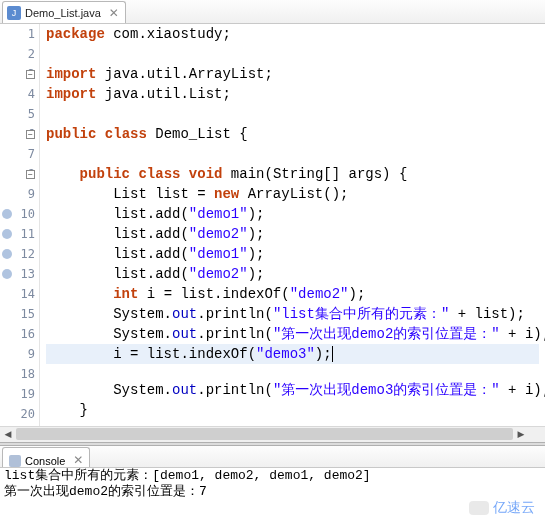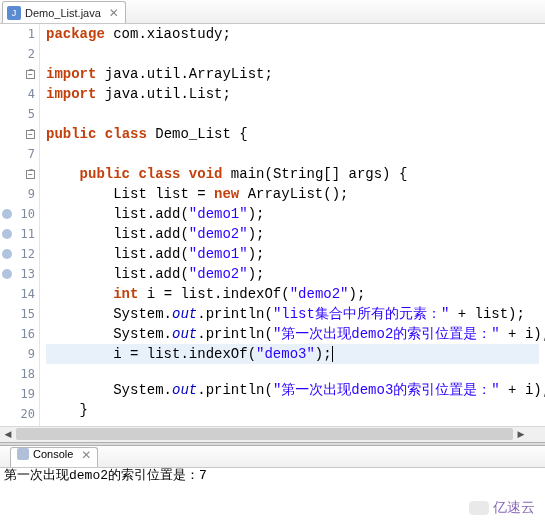--- a/index.html
+++ b/index.html
@@ -110,21 +110,21 @@
   .code-line {
     height: 20px;
     line-height: 20px;
     white-space: pre;
     font-family: Consolas, "Courier New", monospace;
     padding: 0;
   }
   .hl { background: #e8f0fa; display:block; width:100%; }
   .kw { color: #c2410c; font-weight: bold; }
   .str { color: #2a00ff; }
-  .fld { color: #0000c0; font-style: italic; }
+  .fld { color: #0000c0; }
   .cursor { border-left: 1px solid #000; }
   .scrollbar-h {
     height: 16px;
     background: #f0f0f0;
     border-top: 1px solid #d8d8d8;
     position: relative;
   }
   .scroll-arrow {
     width: 16px; height: 14px;
     position: absolute; top: 0;
@@ -155,26 +155,26 @@
     border-bottom: 1px solid #c8c8c8;
     display: flex;
     align-items: flex-end;
   }
   .console-tab {
     background: #fff;
     border: 1px solid #b8b8b8;
     border-bottom: none;
     height: 20px;
     display: flex;
-    align-items: flex-start;
+    align-items: flex-end;
     padding: 0 6px;
     font-size: 11px;
     border-top-left-radius: 3px;
     border-top-right-radius: 3px;
-    margin-left: 10px;
+    margin-left: 2px;
   }
   .console-icon {
     width: 12px; height: 12px; background:#b0c0d8; margin-right:4px; border-radius:2px;
   }
   .console-run {
     font-size: 11px;
     color: #888;
     padding: 1px 4px;
     border-bottom: 1px solid #e0e0e0;
     white-space: nowrap;
@@ -185,21 +185,21 @@
     font-size: 13px;
     padding: 0 4px;
     color: #000;
     line-height: 16px;
   }
   .watermark {
     position: absolute;
     right: 10px;
     bottom: 8px;
     font-size: 14px;
-    color: #4c1d95;
+    color: #3b82f6;
     opacity: 0.7;
     display: flex;
     align-items: center;
     gap: 4px;
     font-family: "Microsoft YaHei", sans-serif;
   }
   .watermark .badge{
     width: 20px; height: 14px; background:#e0e0e0; border-radius:4px;
   }
 </style>
@@ -294,20 +294,21 @@
 
 <div class="console-panel">
   <div class="console-tabs">
     <div class="console-tab">
       <span class="console-icon"></span>
       <span>Console</span>
       <span class="close-x">✕</span>
     </div>
   </div>
   <div class="console-out">
+    <div>list集合中所有的元素：[demo1, demo2, demo1, demo2]</div>
     <div>第一次出现demo2的索引位置是：7</div>
   </div>
 </div>
 
 <div class="watermark">
   <span class="badge"></span>
   <span>亿速云</span>
 </div>
 
 </body></html>

